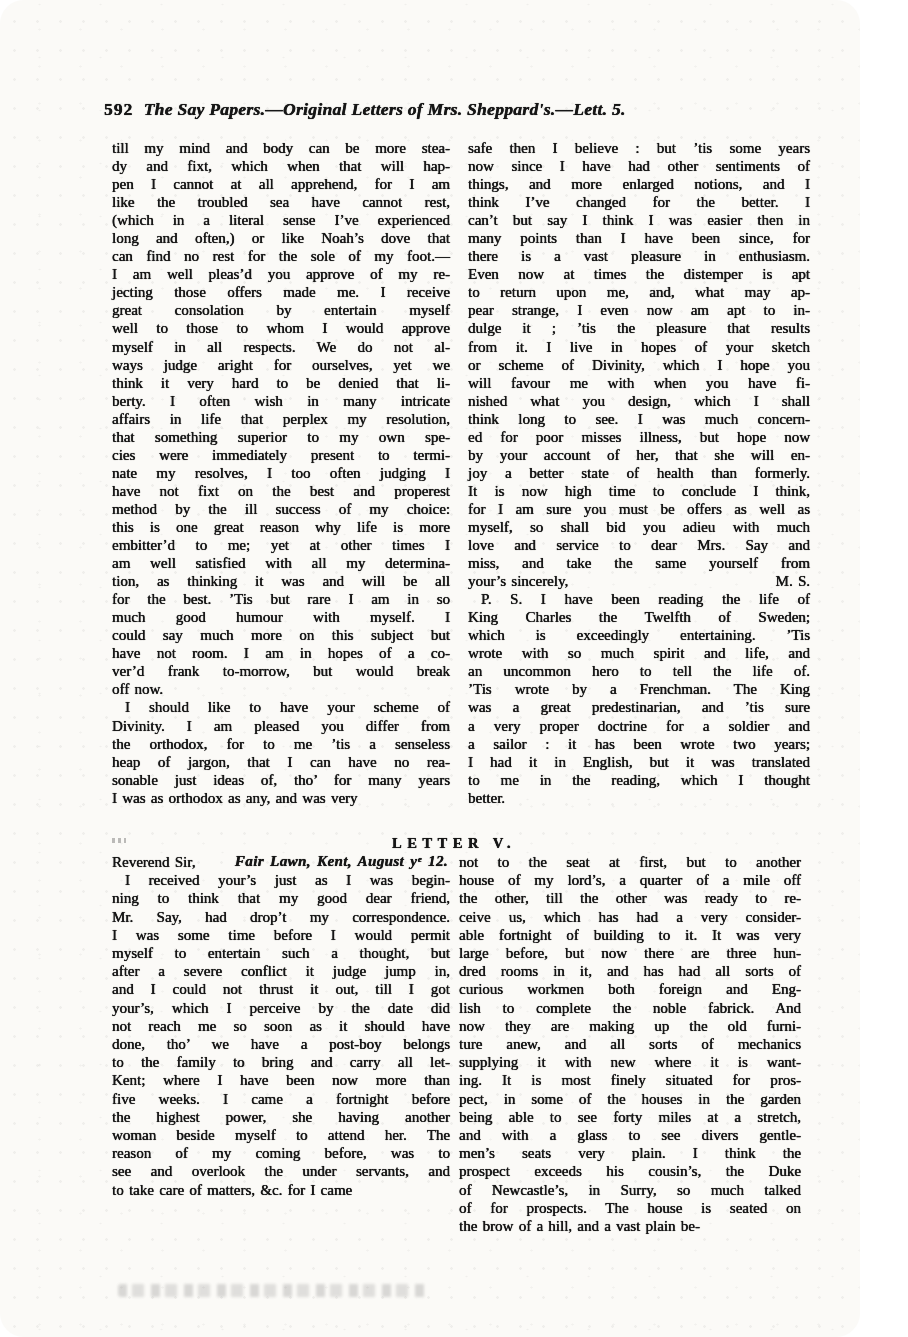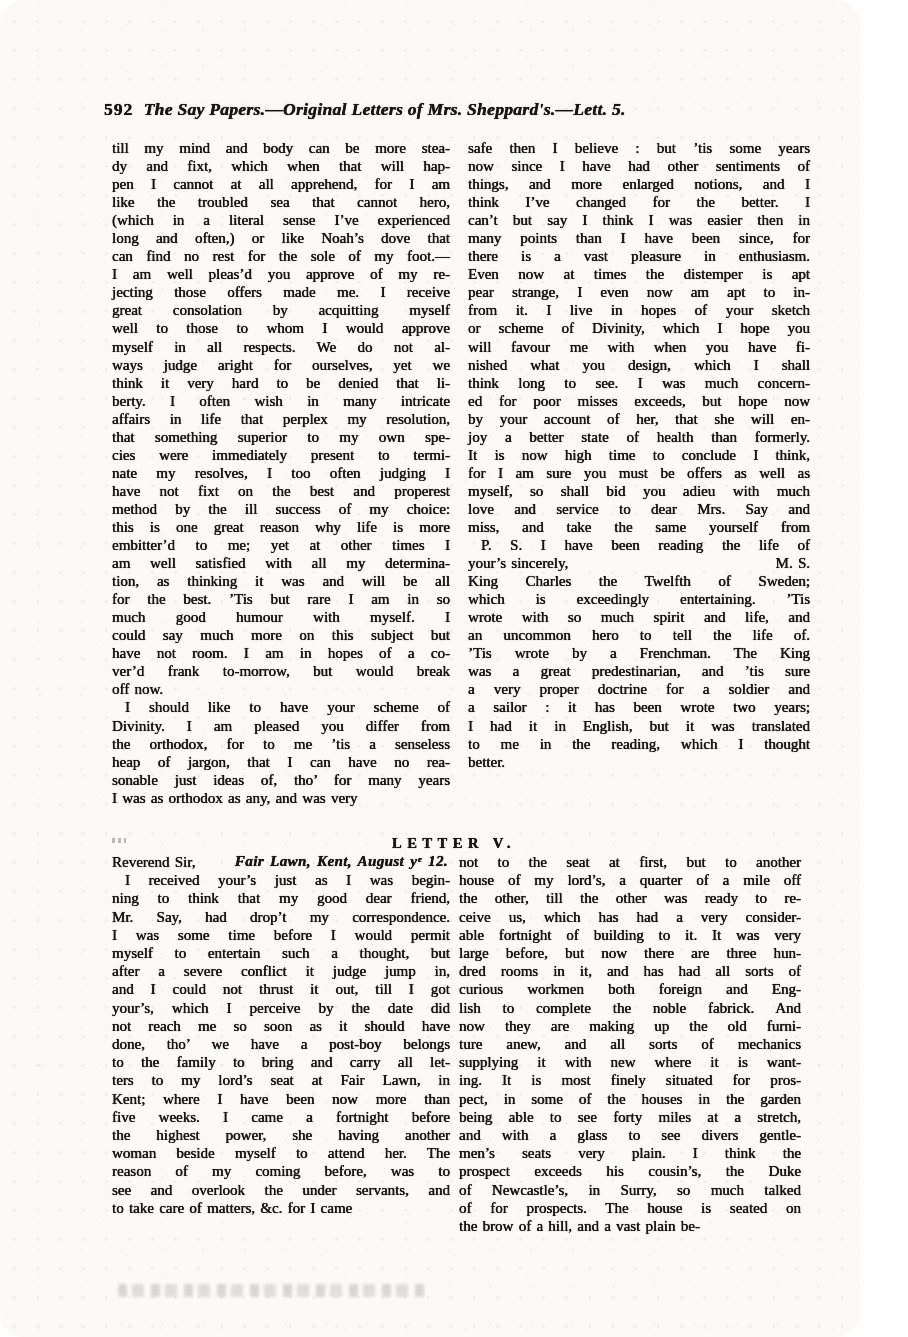--- a/index.html
+++ b/index.html
@@ -59,27 +59,27 @@
 
   <div class="hdr ink">
     <span class="pgno">592</span>
     <span class="ttl">The Say Papers.—Original Letters of Mrs. Sheppard's.—Lett. 5.</span>
   </div>
 
   <div class="col c1L ink">
       <div class="tline">till my mind and body can be more stea-</div>
       <div class="tline">dy and fixt, which when that will hap-</div>
       <div class="tline">pen I cannot at all apprehend, for I am</div>
-      <div class="tline">like the troubled sea that cannot hero,</div>
+      <div class="tline">like the troubled sea have cannot rest,</div>
       <div class="tline">(which in a literal sense I’ve experienced</div>
       <div class="tline">long and often,) or like Noah’s dove that</div>
       <div class="tline">can find no rest for the sole of my foot.—</div>
       <div class="tline">I am well pleas’d you approve of my re-</div>
       <div class="tline">jecting those offers made me.  I receive</div>
-      <div class="tline">great consolation by acquitting myself</div>
+      <div class="tline">great consolation by entertain myself</div>
       <div class="tline">well to those to whom I would approve</div>
       <div class="tline">myself in all respects.  We do not al-</div>
       <div class="tline">ways judge aright for ourselves, yet we</div>
       <div class="tline">think it very hard to be denied that li-</div>
       <div class="tline">berty.  I often wish in many intricate</div>
       <div class="tline">affairs in life that perplex my resolution,</div>
       <div class="tline">that something superior to my own spe-</div>
       <div class="tline">cies were immediately present to termi-</div>
       <div class="tline">nate my resolves, I too often judging I</div>
       <div class="tline">have not fixt on the best and properest</div>
@@ -103,39 +103,41 @@
     </div>
   <div class="col c1R ink">
       <div class="tline">safe then I believe : but ’tis some years</div>
       <div class="tline">now since I have had other sentiments of</div>
       <div class="tline">things, and more enlarged notions, and I</div>
       <div class="tline">think I’ve changed for the better.  I</div>
       <div class="tline">can’t but say I think I was easier then in</div>
       <div class="tline">many points than I have been since, for</div>
       <div class="tline">there is a vast pleasure in enthusiasm.</div>
       <div class="tline">Even now at times the distemper is apt</div>
+      <div class="tline">to return upon me, and, what may ap-</div>
       <div class="tline">pear strange, I even now am apt to in-</div>
+      <div class="tline">dulge it ;  ’tis the pleasure that results</div>
       <div class="tline">from it.  I live in hopes of your sketch</div>
       <div class="tline">or scheme of Divinity, which I hope you</div>
       <div class="tline">will favour me with when you have fi-</div>
       <div class="tline">nished what you design, which I shall</div>
       <div class="tline">think long to see.  I was much concern-</div>
-      <div class="tline">ed for poor misses exceeds, but hope now</div>
+      <div class="tline">ed for poor misses illness, but hope now</div>
       <div class="tline">by your account of her, that she will en-</div>
       <div class="tline">joy a better state of health than formerly.</div>
       <div class="tline">It is now high time to conclude I think,</div>
       <div class="tline">for I am sure you must be offers as well as</div>
       <div class="tline">myself, so shall bid you adieu with much</div>
       <div class="tline">love and service to dear Mrs. Say and</div>
       <div class="tline">miss, and take the same yourself from</div>
-      <div class="tline tindent">P. S.  I have been reading the life of</div>
       <div class="tline tlast tsplit">
         <span>your’s sincerely,</span>
         <span>M. S.</span>
       </div>
+      <div class="tline tindent">P. S.  I have been reading the life of</div>
       <div class="tline">King Charles the Twelfth of Sweden;</div>
       <div class="tline">which is exceedingly entertaining.  ’Tis</div>
       <div class="tline">wrote with so much spirit and life, and</div>
       <div class="tline">an uncommon hero to tell the life of.</div>
       <div class="tline">’Tis wrote by a Frenchman.  The King</div>
       <div class="tline">was a great predestinarian, and ’tis sure</div>
       <div class="tline">a very proper doctrine for a soldier and</div>
       <div class="tline">a sailor :  it has been wrote two years;</div>
       <div class="tline">I had it in English, but it was translated</div>
       <div class="tline">to me in the reading, which I thought</div>
@@ -152,21 +154,20 @@
       <div class="tline">ning to think that my good dear friend,</div>
       <div class="tline">Mr. Say, had drop’t my correspondence.</div>
       <div class="tline">I was some time before I would permit</div>
       <div class="tline">myself to entertain such a thought, but</div>
       <div class="tline">after a severe conflict it judge jump in,</div>
       <div class="tline">and I could not thrust it out, till I got</div>
       <div class="tline">your’s, which I perceive by the date did</div>
       <div class="tline">not reach me so soon as it should have</div>
       <div class="tline">done, tho’ we have a post-boy belongs</div>
       <div class="tline">to the family to bring and carry all let-</div>
-      <div class="tline">ters to my lord’s seat at Fair Lawn, in</div>
       <div class="tline">Kent; where I have been now more than</div>
       <div class="tline">five weeks.  I came a fortnight before</div>
       <div class="tline">the highest power, she having another</div>
       <div class="tline">woman beside myself to attend her. The</div>
       <div class="tline">reason of my coming before, was to</div>
       <div class="tline">see and overlook the under servants, and</div>
       <div class="tline tlast">to take care of matters, &amp;c. for I came</div>
     </div>
   <div class="col c2R ink">
       <div class="tline">not to the seat at first, but to another</div>

